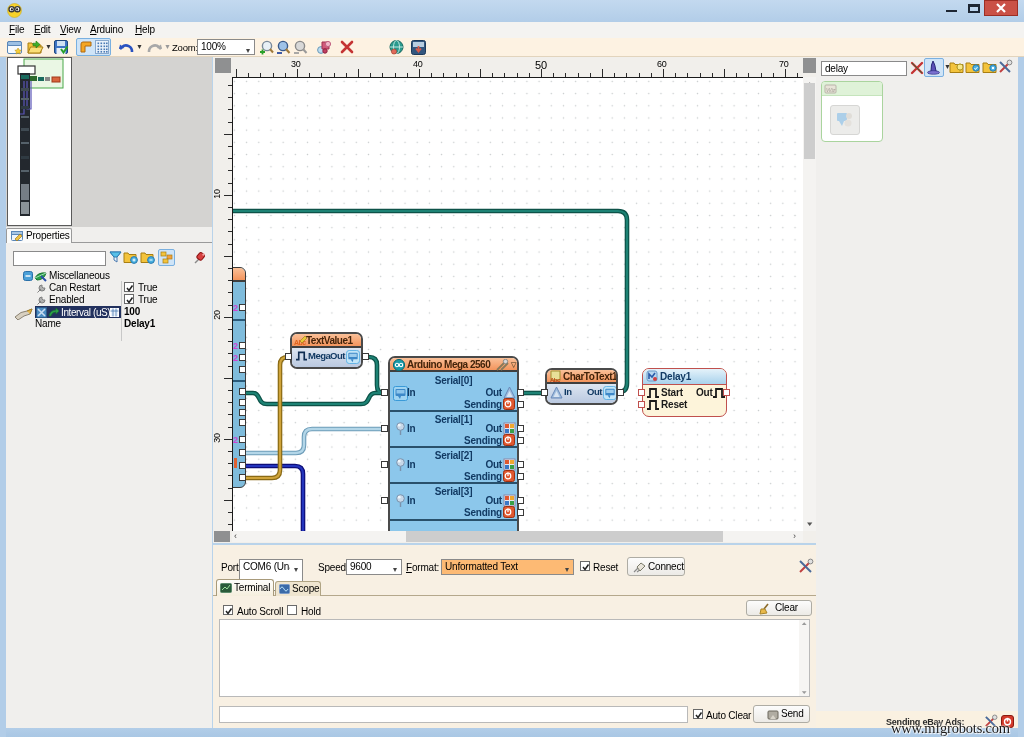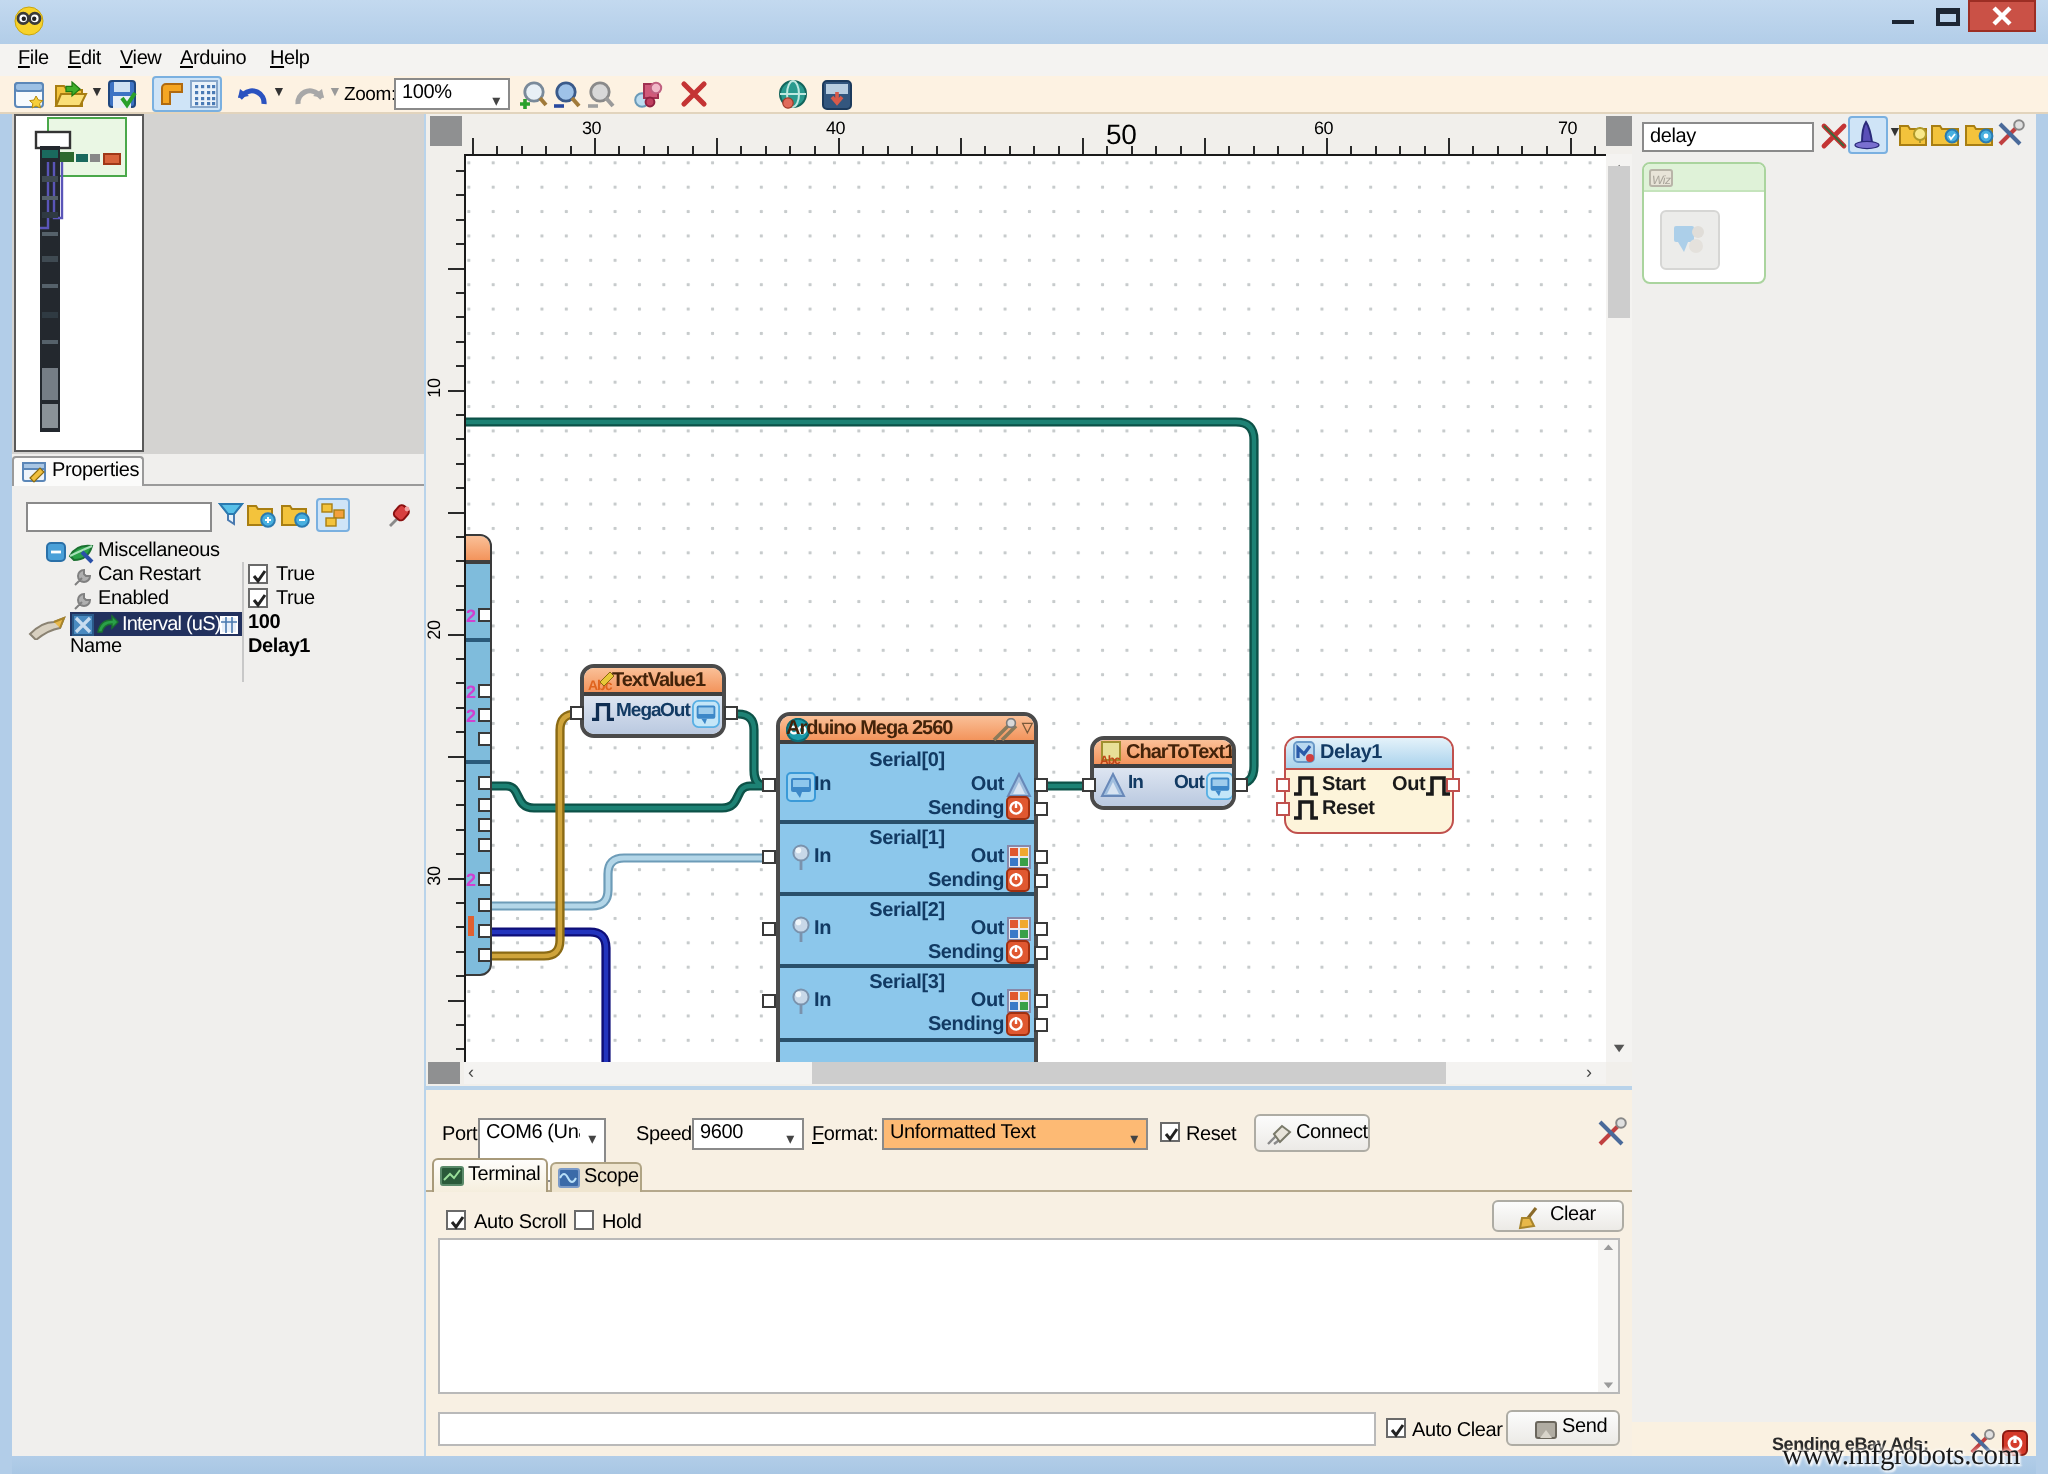--- a/index.html
+++ b/index.html
@@ -265,21 +265,21 @@
 
 <div class="abs" style="left:213px;top:57px;width:603px;height:486px;background:#f1efeb">
 
   <div class="abs" style="left:2px;top:1px;width:16px;height:15px;background:#8f9091"></div>
 
   <div class="abs" id="hruler" style="left:19px;top:0;width:571px;height:20px;background:#f1efeb;
     background-image:repeating-linear-gradient(90deg,#2a2a2a 0 1px,transparent 1px 61px),repeating-linear-gradient(90deg,#2a2a2a 0 1px,transparent 1px 12.2px);
     background-size:571px 8px,571px 4px;background-repeat:no-repeat;background-position:4px 12px,4px 16px">
     <span class="abs" style="left:59px;top:2px;font-size:9px">30</span>
     <span class="abs" style="left:181px;top:2px;font-size:9px">40</span>
-    <span class="abs" style="left:321px;top:2px;font-size:14px">50</span>
+    <span class="abs" style="left:303px;top:2px;font-size:11px">50</span>
     <span class="abs" style="left:425px;top:2px;font-size:9px">60</span>
     <span class="abs" style="left:547px;top:2px;font-size:9px">70</span>
   </div>
 
   <div class="abs" id="vruler" style="left:0;top:20px;width:19px;height:454px;background:#f1efeb;
     background-image:repeating-linear-gradient(180deg,#2a2a2a 0 1px,transparent 1px 61px),repeating-linear-gradient(180deg,#2a2a2a 0 1px,transparent 1px 12.2px);
     background-size:8px 454px,4px 454px;background-repeat:no-repeat;background-position:11px 57px,15px 8.2px">
     <span class="abs" style="left:-1px;top:112px;font-size:9px;transform:rotate(-90deg);transform-origin:center">10</span>
     <span class="abs" style="left:-1px;top:233px;font-size:9px;transform:rotate(-90deg);transform-origin:center">20</span>
     <span class="abs" style="left:-1px;top:356px;font-size:9px;transform:rotate(-90deg);transform-origin:center">30</span>
@@ -357,21 +357,21 @@
     <div class="pin" style="left:52px;top:275px"></div>
     <div class="pin" style="left:129px;top:275px"></div>
 
     <div class="blk" style="left:155px;top:278px;width:131px;height:200px">
       <div class="bhdr">
         <svg class="abs" style="left:3px;top:1px" width="12" height="12" viewBox="0 0 12 12">
             <circle cx="6" cy="6" r="5.6" fill="#1a9aa8" stroke="#0c6a74"></circle>
             <circle cx="4" cy="6" r="1.7" fill="none" stroke="#fff" stroke-width="1.1"></circle>
             <circle cx="8" cy="6" r="1.7" fill="none" stroke="#fff" stroke-width="1.1"></circle>
           </svg>
-        <span style="position:absolute;left:3px">Arduino Mega 2560</span>
+        <span style="position:absolute;left:17px">Arduino Mega 2560</span>
         <svg class="abs" style="left:106px;top:1px" width="13" height="12" viewBox="0 0 13 12">
             <path d="M1 11 L8 4 M5 11 L12 4" stroke="#8a7a5a" stroke-width="1.8"></path>
             <circle cx="9.5" cy="2.5" r="2.2" fill="#d8d8d8" stroke="#7a7a7a" stroke-width="0.8"></circle>
           </svg>
         <span class="abs" style="left:121px;top:0;font-size:7px;color:#7a5a3a">▽</span>
       </div>
       <div id="mega-body" style="position:relative;height:184px;background:#8cc7eb;font-weight:bold;color:#123a63">
         <div class="abs" style="left:0;top:3px;width:127px;text-align:center">Serial[0]</div>
         <svg class="abs" style="left:3px;top:14px" width="15" height="15" viewBox="0 0 15 15">
             <rect x="0.5" y="0.5" width="14" height="14" rx="2" fill="#9fd4f2" stroke="#3a9ad8"></rect>

